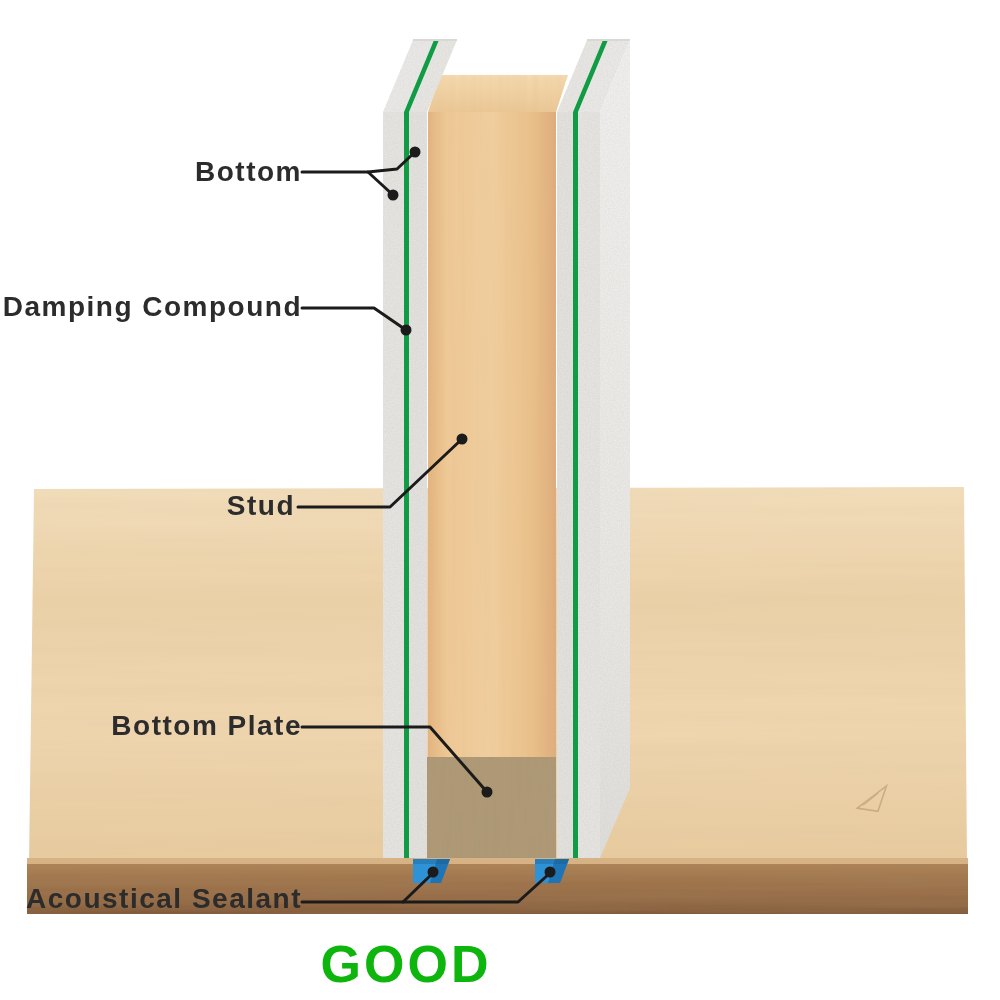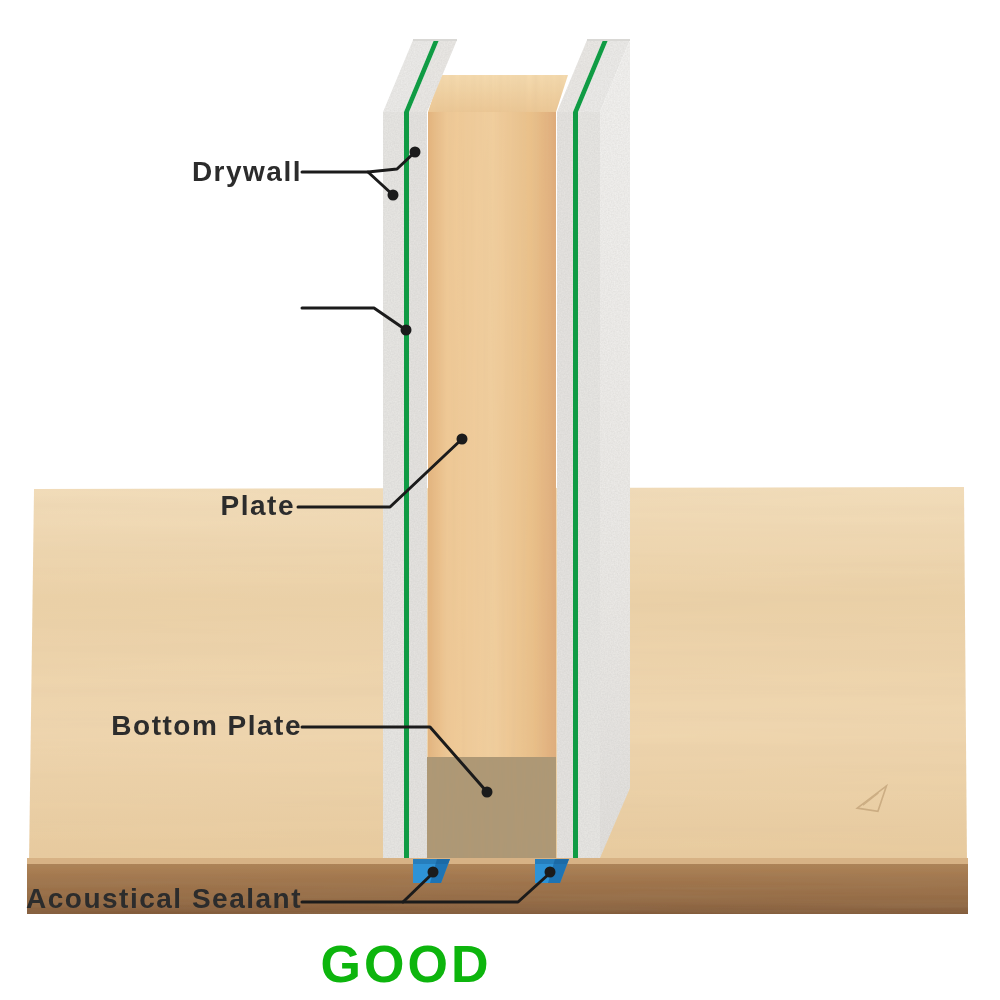--- a/index.html
+++ b/index.html
@@ -137,19 +137,20 @@
       <circle cx="415" cy="152" r="5.5"></circle>
       <circle cx="393" cy="195" r="5.5"></circle>
       <circle cx="406" cy="330" r="5.5"></circle>
       <circle cx="462" cy="439" r="5.5"></circle>
       <circle cx="487" cy="792" r="5.5"></circle>
       <circle cx="433" cy="872" r="5.5"></circle>
       <circle cx="550" cy="872" r="5.5"></circle>
     </g>
   </svg>
 
-  <div class="label" id="lab-drywall">Drywall</div>
-  <div class="label" id="lab-stud">Plate</div>
+  <div class="label" id="lab-drywall">Bottom</div>
+  <div class="label" id="lab-damping">Damping Compound</div>
+  <div class="label" id="lab-stud">Stud</div>
   <div class="label" id="lab-sealant">Acoustical Sealant</div>
   <div class="label" id="lab-plate">Bottom Plate</div>
   <div class="good">GOOD</div>
 
 </div>
 
 </body></html>

